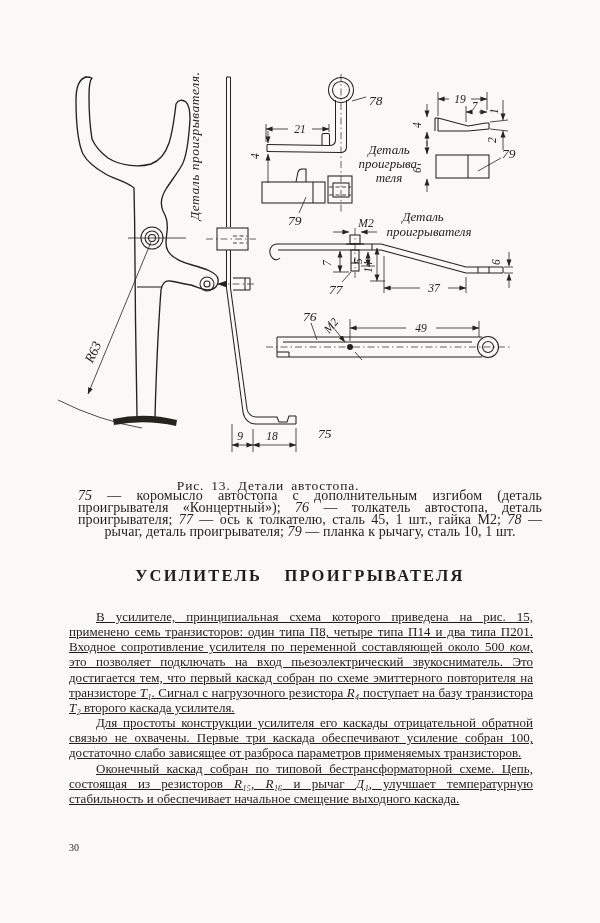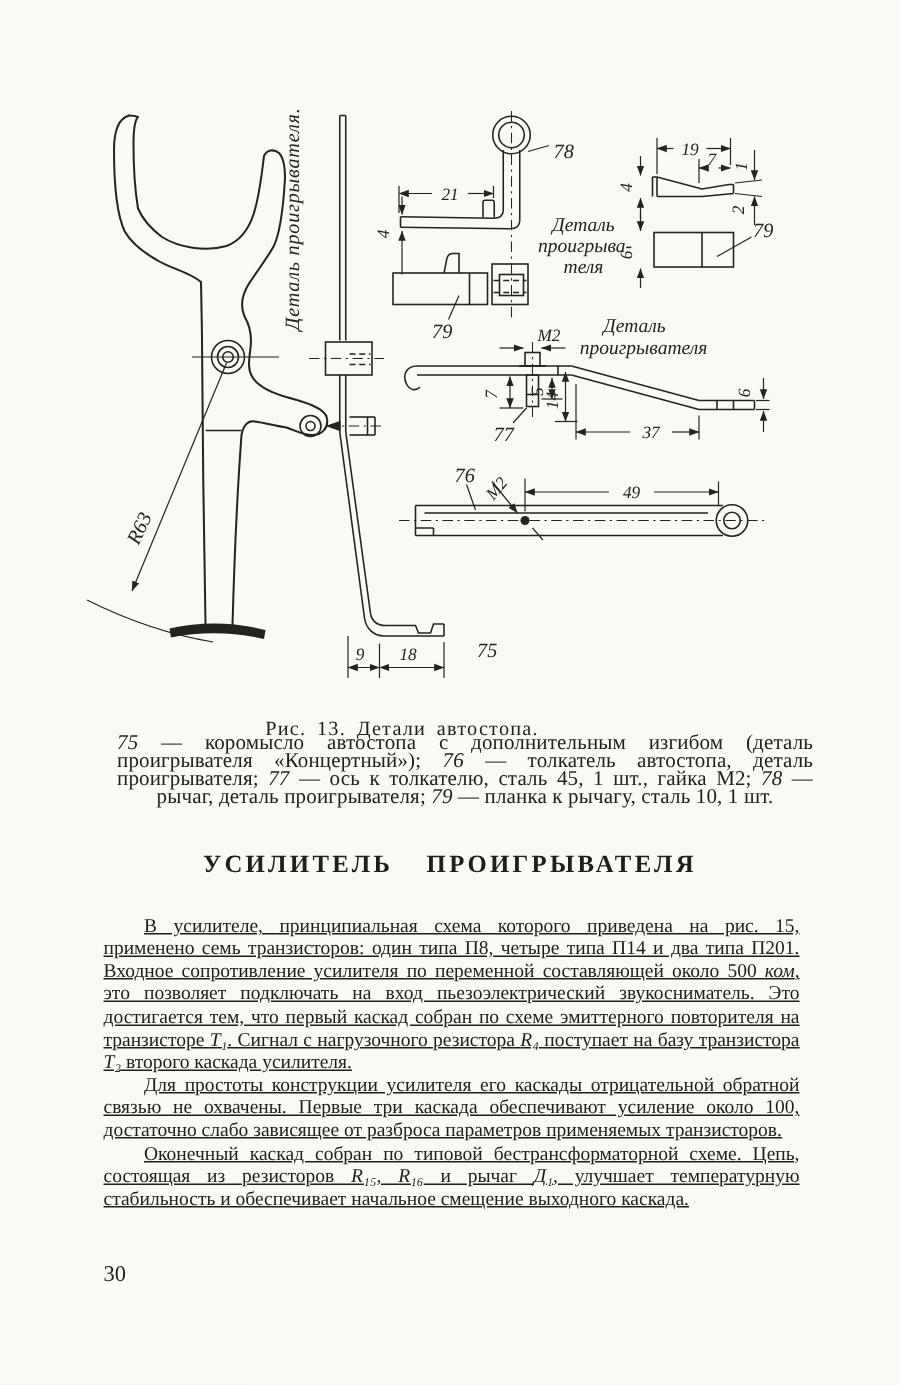--- a/index.html
+++ b/index.html
@@ -9,21 +9,21 @@
   .caption{position:absolute;left:0;top:466px;width:536px;text-align:center;
            font-size:13.5px;letter-spacing:0.8px;word-spacing:3px;margin-top:12px;}
   .legend{position:absolute;left:78px;top:490px;width:464px;
           font-size:14px;line-height:11.9px;text-align:justify;text-align-last:center;
           letter-spacing:0.1px;}
   .heading{position:absolute;left:0;top:566px;width:600px;margin:0;text-align:center;
            font-size:16.5px;font-weight:bold;letter-spacing:2.2px;word-spacing:16px;}
   .bodytext{position:absolute;left:69px;top:609px;width:464px;
             font-size:13px;line-height:15.15px;text-align:justify;text-decoration:underline;}
   .bodytext p{margin:0;text-indent:27px;}
-  .pageno{position:absolute;left:69px;top:842px;font-size:15px;}
+  .pageno{position:absolute;left:69px;top:842px;font-size:10px;}
   .it{font-style:italic;}
   
   .o{fill:none;stroke:#26221e;stroke-width:1.35;stroke-linecap:round;stroke-linejoin:round;}
   .t{fill:none;stroke:#26221e;stroke-width:1.05;}
   .d{fill:none;stroke:#26221e;stroke-width:0.8;}
   .dd{fill:none;stroke:#26221e;stroke-width:0.7;stroke-dasharray:7 3 1.5 3;}
   .ds{fill:none;stroke:#26221e;stroke-width:0.85;stroke-dasharray:4 2.5;}
   .fill{fill:#26221e;stroke:none;}
   text.lb{font:italic 11.5px "Liberation Serif","DejaVu Serif",serif;fill:#26221e;}
   text.lb14{font:italic 13.5px "Liberation Serif","DejaVu Serif",serif;fill:#26221e;}
@@ -265,19 +265,19 @@
   </svg>
 
   <div class="caption">Рис. 13. Детали автостопа.</div>
 
   <div class="legend"><span class="it">75</span><span> — коромысло автостопа с дополнительным изгибом (деталь проигрывателя «Концертный»); </span><span class="it">76</span><span> — толкатель автостопа, деталь проигрывателя; </span><span class="it">77</span><span> — ось к толкателю, сталь 45, 1 шт., гайка М2; </span><span class="it">78</span><span> — рычаг, деталь проигрывателя; </span><span class="it">79</span><span> — планка к рычагу, сталь 10, 1 шт.</span></div>
 
   <h1 class="heading">УСИЛИТЕЛЬ ПРОИГРЫВАТЕЛЯ</h1>
 
   <div class="bodytext">
     <p><span>В усилителе, принципиальная схема которого приведена на рис. 15, применено семь транзисторов: один типа П8, четыре типа П14 и два типа П201. Входное сопротивление усилителя по переменной составляющей около 500 </span><span class="it">ком</span><span>, это позволяет подключать на вход пьезоэлектрический звукосниматель. Это достигается тем, что первый каскад собран по схеме эмиттерного повторителя на транзисторе </span><span class="it">Т₁</span><span>. Сигнал с нагрузочного резистора </span><span class="it">R₄</span><span> поступает на базу транзистора </span><span class="it">Т₂</span><span> второго каскада усилителя.</span></p>
-    <p><span>Для простоты конструкции усилителя его каскады отрицательной обратной связью не охвачены. Первые три каскада обеспечивают усиление около 100, достаточно слабо зависящее от разброса параметров применяемых транзисторов.</span></p>
+    <p><span>Для простоты конструкции усилителя его каскады отрицательной обратной связью не охвачены. Первые три каскада обеспечивают усиление собран 100, достаточно слабо зависящее от разброса параметров применяемых транзисторов.</span></p>
     <p><span>Оконечный каскад собран по типовой бестрансформаторной схеме. Цепь, состоящая из резисторов </span><span class="it">R₁₅</span><span>, </span><span class="it">R₁₆</span><span> и рычаг </span><span class="it">Д₁</span><span>, улучшает температурную стабильность и обеспечивает начальное смещение выходного каскада.</span></p>
   </div>
 
   <div class="pageno">30</div>
 
 </div>
 
 </body></html>

